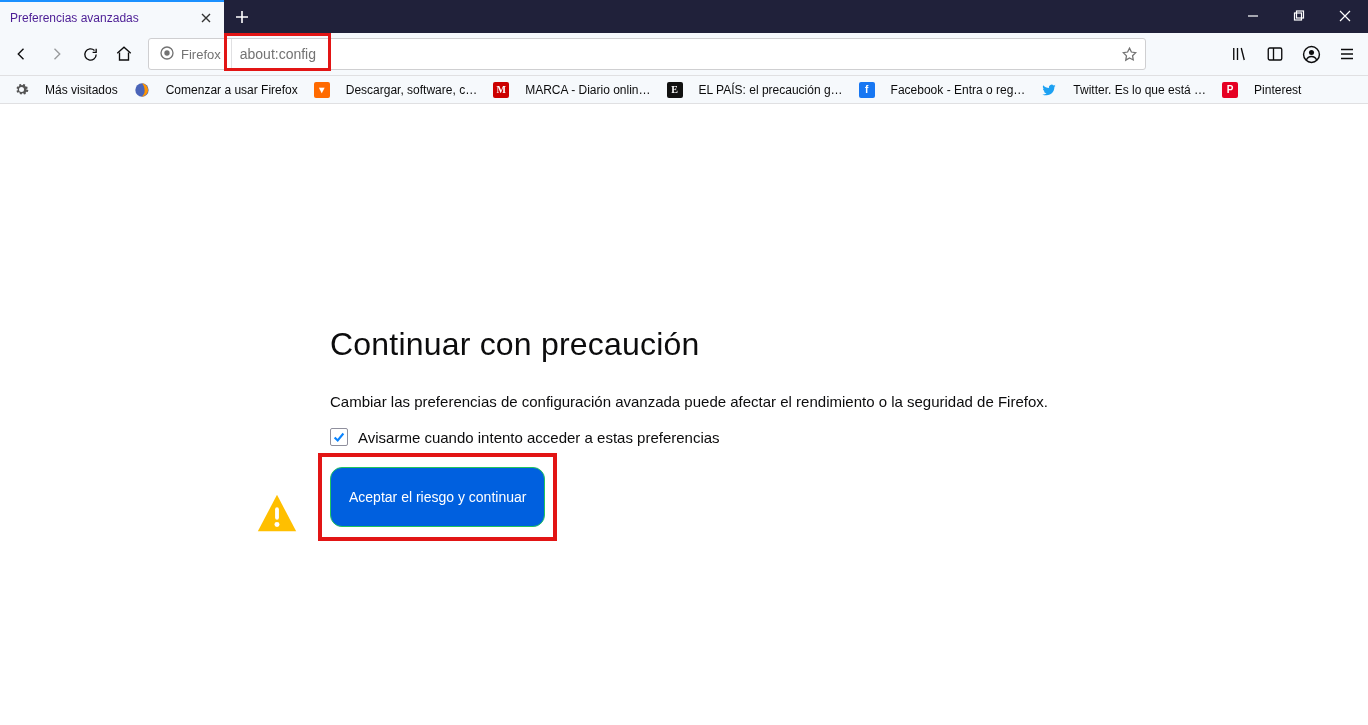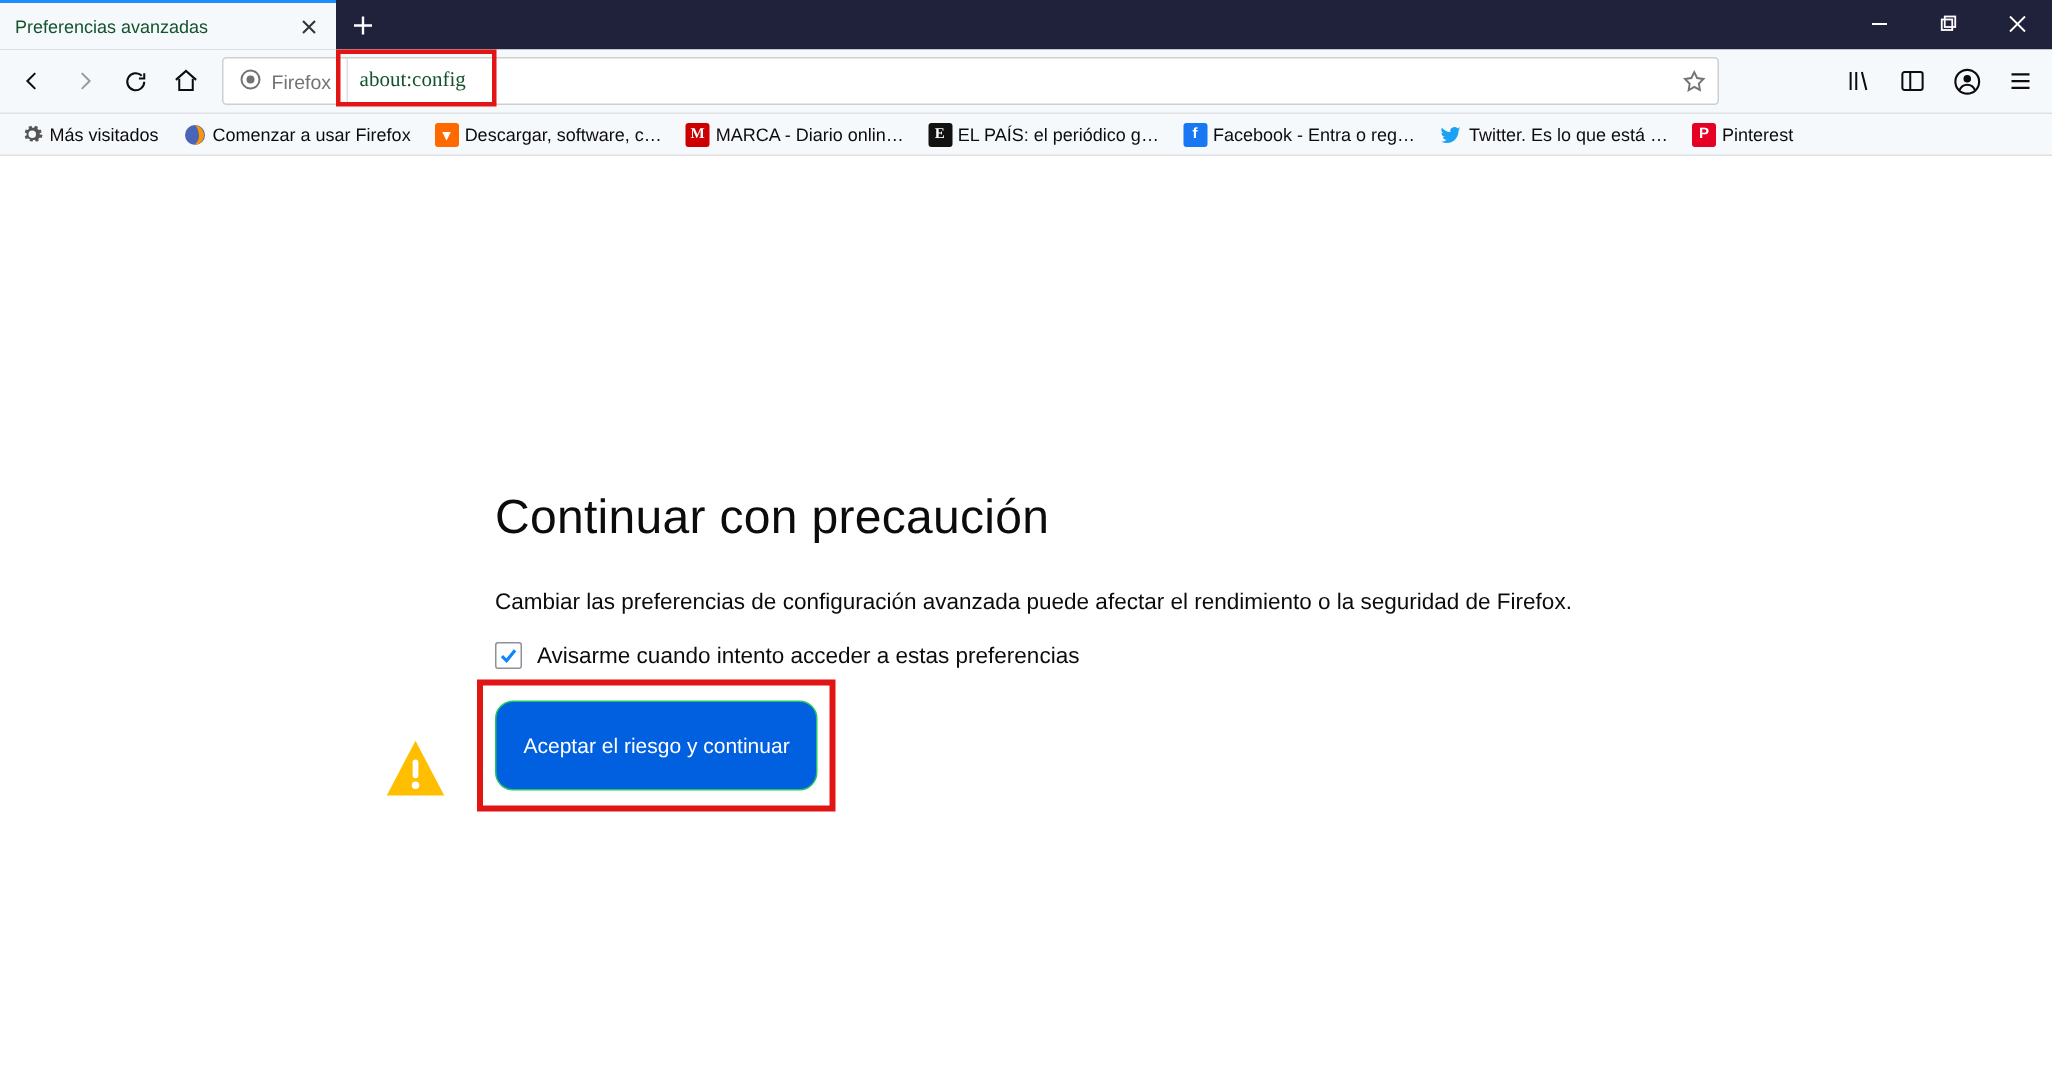--- a/index.html
+++ b/index.html
@@ -2,43 +2,43 @@
 <html><head>
 <meta charset="utf-8">
 <style>
   * { box-sizing: border-box; margin: 0; padding: 0; }
   html, body { width: 1368px; height: 725px; font-family: "Segoe UI", Arial, sans-serif; background: #fff; overflow: hidden; }
 
   
   .titlebar { height: 33px; background: #20213a; display: flex; align-items: flex-start; }
   .tabs-area { display: flex; align-items: stretch; height: 33px; }
   .tab { width: 224px; height: 33px; background: #f6f9fc; display: flex; align-items: center; padding: 0 10px; position: relative; border-top: 2px solid #1a90ff; }
-  .tab-title { font-size: 12px; color: #14532d; flex: 1; white-space: nowrap; overflow: hidden; text-overflow: ellipsis; }
+  .tab-title { font-size: 12px; color: #4c1d95; flex: 1; white-space: nowrap; overflow: hidden; text-overflow: ellipsis; }
   .tab-close { width: 16px; height: 16px; display: flex; align-items: center; justify-content: center; color: #333; cursor: pointer; font-size: 14px; }
   .newtab-btn { width: 36px; height: 33px; display: flex; align-items: center; justify-content: center; color: #fff; cursor: pointer; }
   .titlebar-spacer { flex: 1; }
   .window-controls { display: flex; height: 33px; }
   .win-btn { width: 46px; height: 31px; display: flex; align-items: center; justify-content: center; color: #fff; cursor: pointer; }
   .win-btn svg { stroke: #fff; fill: none; }
 
   
   .navbar { height: 43px; background: #f6f9fc; display: flex; align-items: center; padding: 0 6px; gap: 2px; border-bottom: 1px solid #e0e0e2; }
   .nav-btn { width: 32px; height: 32px; border-radius: 4px; display: flex; align-items: center; justify-content: center; cursor: pointer; color: #0c0c0d; }
   .nav-btn.disabled { opacity: .4; cursor: default; }
   .addr-wrap { flex: 1; display: flex; align-items: center; margin: 0 70px 0 6px; height: 32px; background: #fff; border: 1px solid #cfcfd1; border-radius: 3px; }
   .identity { display: flex; align-items: center; gap: 6px; padding: 0 10px; color: #737373; height: 100%; border-right: 1px solid #e0e0e2; font-size: 13px; }
-  .addr-text { flex: 1; padding: 0 8px; font-size: 14px; color: #14532d; position: relative; font-family: Liberation Serif, serif; }
+  .addr-text { flex: 1; padding: 0 8px; font-size: 14px; color: #737373; position: relative; }
   .addr-highlight { position: absolute; top: -13px; left: -8px; width: 101px; height: 32px; border: 3px solid #e21515; pointer-events: none; box-sizing: content-box; }
   .star-btn { width: 32px; height: 32px; display: flex; align-items: center; justify-content: center; cursor: pointer; color: #737373; }
   .right-btns { display: flex; align-items: center; gap: 6px; margin-left: 6px; }
   .right-btn { width: 30px; height: 30px; display: flex; align-items: center; justify-content: center; cursor: pointer; color: #0c0c0d; border-radius:4px; }
 
   
   .bmbar { height: 28px; background: #f6f9fc; display: flex; align-items: center; padding: 0 6px; gap: 2px; border-bottom: 1px solid #e0e0e2; }
-  .bm { display: flex; align-items: center; gap: 4px; padding: 0 7px; height: 24px; border-radius: 3px; cursor: pointer; font-size: 12px; color: #0c0c0d; white-space: nowrap; justify-content: flex-end; }
+  .bm { display: flex; align-items: center; gap: 16px; padding: 0 7px; height: 24px; border-radius: 3px; cursor: pointer; font-size: 12px; color: #0c0c0d; white-space: nowrap; justify-content: flex-end; }
   .bm .ico { width: 16px; height: 16px; display: flex; align-items: center; justify-content: center; }
 
   
   .content { padding: 0; }
   .warning-box { margin: 222px 0 0 254px; display: flex; align-items: flex-end; gap: 30px; }
   .warn-icon { margin-top: 6px; }
   .warn-body { }
   .warn-title { font-size: 32px; font-weight: 300; color: #0c0c0d; margin-bottom: 30px; letter-spacing: .2px; }
   .warn-text { font-size: 15px; color: #0c0c0d; margin-bottom: 18px; }
   .warn-check { display: flex; align-items: center; gap: 10px; font-size: 15px; color: #0c0c0d; margin-bottom: 7px; }
@@ -189,21 +189,21 @@
   <div class="bm">
     <span class="ico">
         <span class="fav-generic fav-marca">M</span>
       </span>
     <span>MARCA - Diario onlin…</span>
   </div>
   <div class="bm">
     <span class="ico">
         <span class="fav-generic fav-elpais">E</span>
       </span>
-    <span>EL PAÍS: el periódico g…</span>
+    <span>EL PAÍS: el precaución g…</span>
   </div>
   <div class="bm">
     <span class="ico">
         <span class="fav-generic fav-blue">f</span>
       </span>
     <span>Facebook - Entra o reg…</span>
   </div>
   <div class="bm">
     <span class="ico">
       <svg width="16" height="16" viewBox="0 0 24 24" fill="#1da1f2">

